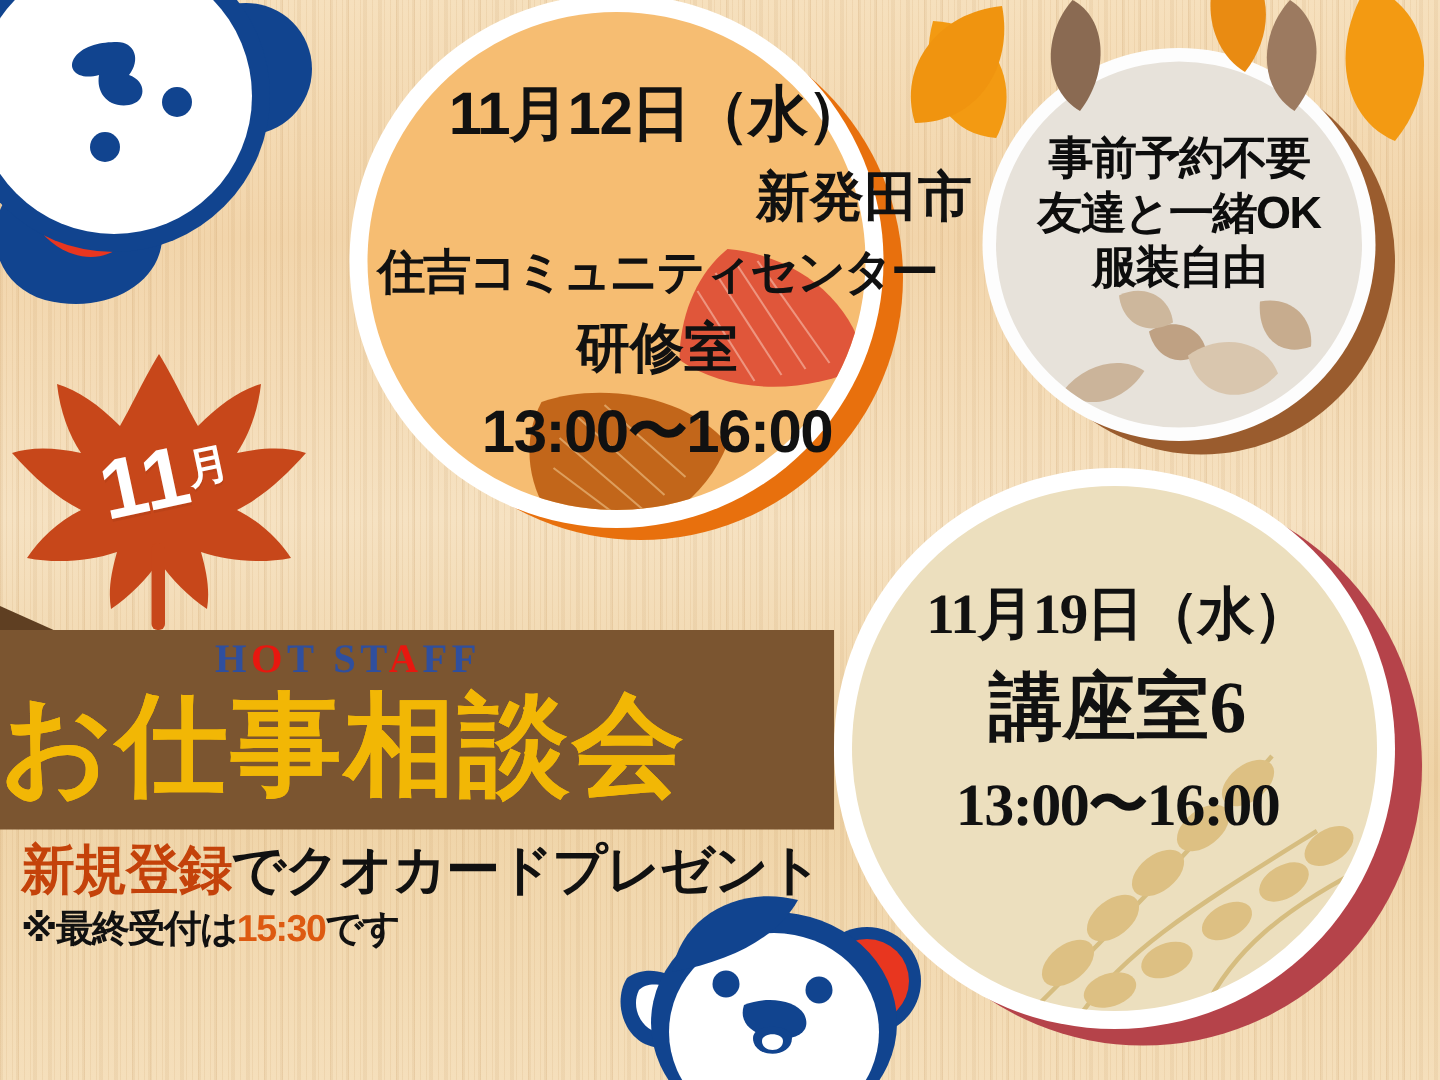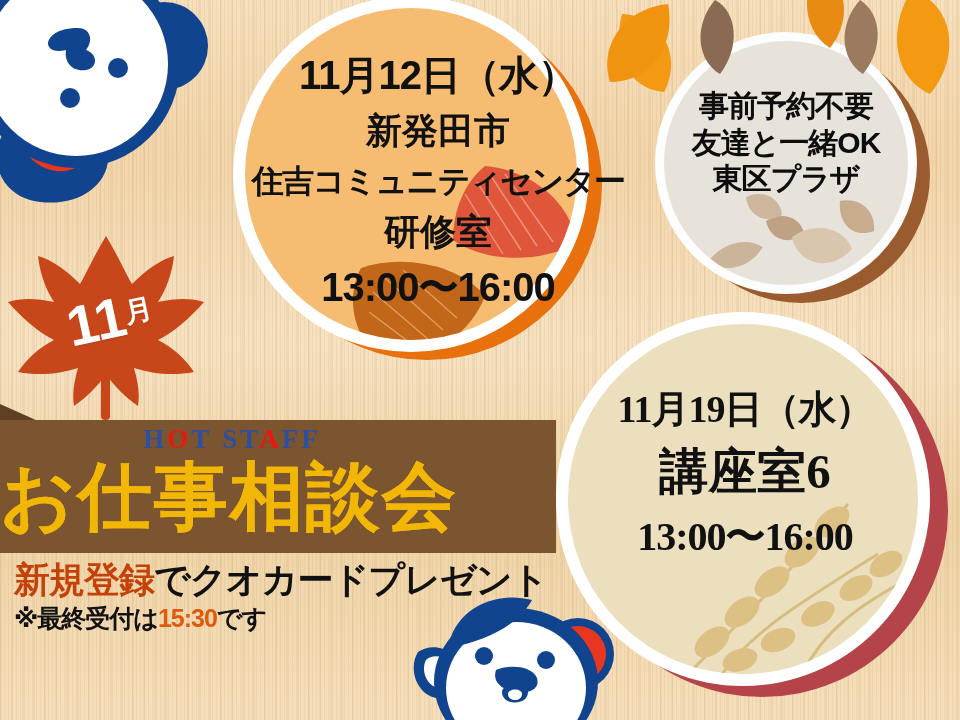--- a/index.html
+++ b/index.html
@@ -24,21 +24,21 @@
   .ring{position:absolute;border-radius:50%;}
   .circ{position:absolute;border-radius:50%;overflow:hidden;}
 
   
   #c1-ring{left:252px;top:10px;width:350px;height:350px;background:#e8700d;}
   #c1-white{left:233px;top:-4px;width:356px;height:356px;background:#ffffff;}
   #c1{left:245px;top:8px;width:332px;height:332px;background:#f6bd72;}
   
   #c1-text{left:228px;top:48px;width:420px;z-index:9;text-align:center;color:#111;font-weight:700;}
   #c1-text .l1{font-size:40px;letter-spacing:-1px;}
-  #c1-text .l2{font-size:36px;margin-top:4px;}
+  #c1-text .l2{font-size:36px;margin-top:4px;text-align:right;}
   #c1-text .l3{font-size:32px;margin-top:4px;letter-spacing:-1.5px;}
   #c1-text .l4{font-size:36px;margin-top:4px;}
   #c1-text .l5{font-size:40px;margin-top:3px;letter-spacing:-1px;}
 
   
   #c2-ring{left:672px;top:45px;width:258px;height:258px;background:#9a5c2e;}
   #c2-white{left:655px;top:32px;width:262px;height:262px;background:#fdfdfd;}
   #c2{left:664px;top:41px;width:244px;height:244px;background:#e7e2da;}
   #c2-text{left:660px;top:88px;width:252px;z-index:9;text-align:center;color:#0d0d0d;font-weight:700;line-height:1.22;}
   #c2-text div{font-size:30px;letter-spacing:-1px;}
@@ -142,21 +142,21 @@
         <path d="M72 42 C88 32 106 38 110 54 C94 68 76 60 72 42Z" fill="#bfa183"></path>
         <path d="M98 58 C120 42 150 48 158 70 C136 94 104 86 98 58Z" fill="#d9c6ae"></path>
         <path d="M146 22 C166 18 182 32 180 52 C158 60 144 44 146 22Z" fill="#c7ac8e"></path>
         <path d="M52 18 C68 10 86 18 88 36 C70 46 54 36 52 18Z" fill="#cdb79c"></path>
       </g>
     </svg>
   </div>
   <div class="lay" id="c2-text">
     <div>事前予約不要</div>
     <div>友達と一緒OK</div>
-    <div>東区プラザ</div>
+    <div>服装自由</div>
   </div>
 
   <div class="ring" id="c3-ring"></div>
   <div class="ring" id="c3-white"></div>
   <div class="circ" id="c3">
     <svg style="position:absolute;left:110px;top:160px;width:260px;height:200px;" viewBox="0 0 260 200">
       <g stroke="#d6bd80" stroke-width="3" fill="none">
         <path d="M10 190 C60 140 110 90 170 20"></path>
         <path d="M40 196 C70 150 120 120 200 70"></path>
         <path d="M120 200 C140 150 180 120 240 90"></path>

